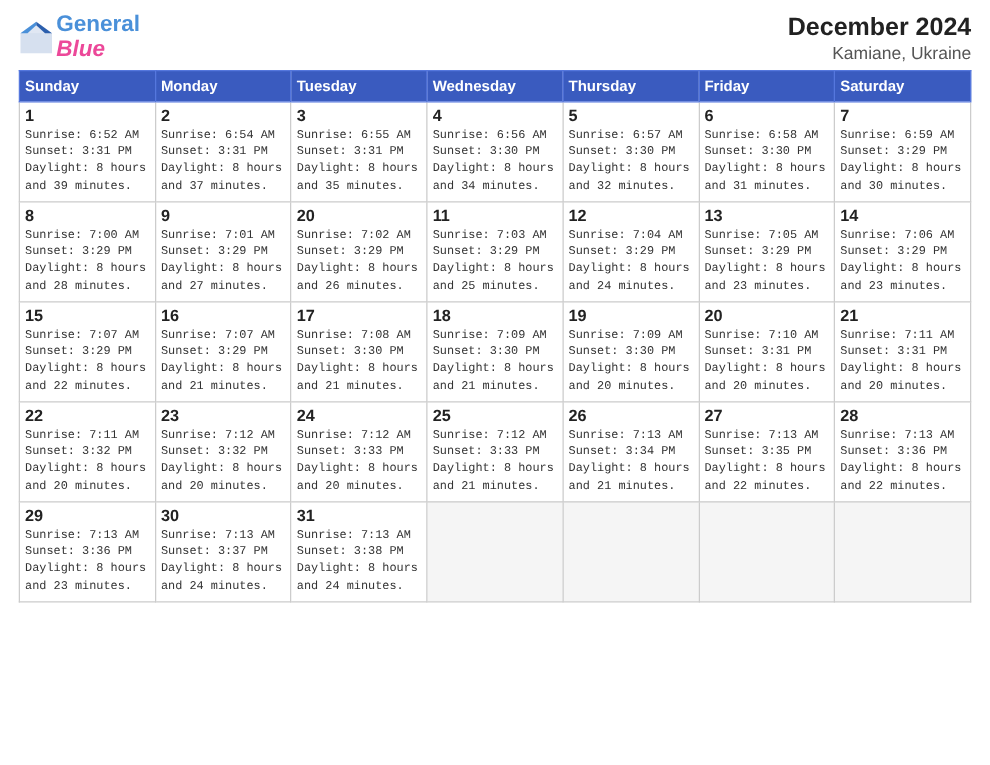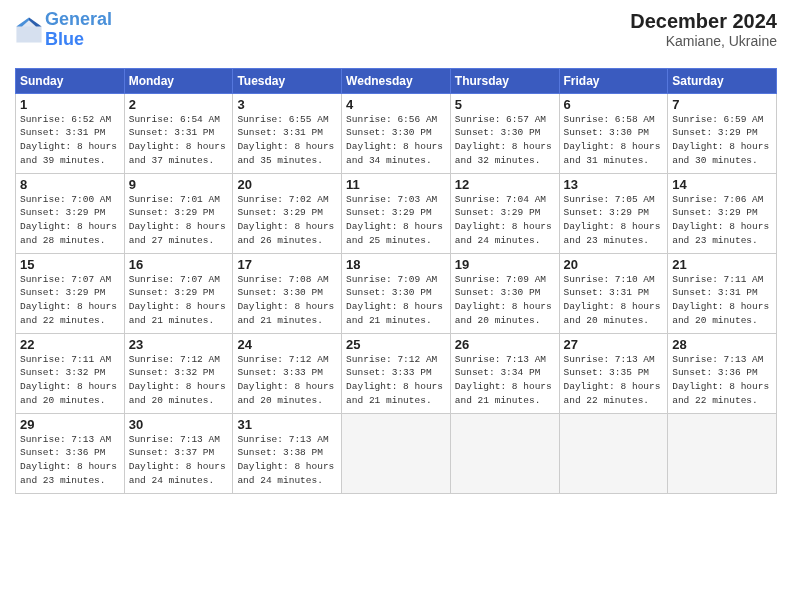--- a/index.html
+++ b/index.html
@@ -12,22 +12,22 @@
     }
     .page {
       width: 792px;
       height: 612px;
       padding: 10px 15px;
       background: #fff;
     }
     .header {
       display: flex;
       justify-content: space-between;
-      align-items: center;
-      margin-bottom: 18px;
+      align-items: flex-end;
+      margin-bottom: 6px;
     }
     .logo {
       display: flex;
       align-items: center;
     }
     .logo-text {
       font-size: 18px;
       font-weight: bold;
       color: #2c3e7a;
       line-height: 1.1;
@@ -97,21 +97,21 @@
   <div class="header">
     <div class="logo">
       <svg class="logo-icon" viewBox="0 0 40 40">
         <polygon points="20,2 38,15 38,38 2,38 2,15" fill="#2c5fad" opacity="0.15"></polygon>
         <polygon points="20,2 38,15 30,15 20,6" fill="#2c5fad"></polygon>
         <polygon points="20,2 2,15 10,15 20,6" fill="#4a90d9"></polygon>
         <rect x="2" y="15" width="36" height="23" fill="#2c5fad" opacity="0.05"></rect>
       </svg>
       <div>
         <div class="logo-text"><span>General</span></div>
-        <div class="logo-text" style="color:#3b82f6;">Blue</div>
+        <div class="logo-text" style="color:#ec4899;font-style:italic;">Blue</div>
       </div>
     </div>
     <div class="title-block">
       <div class="month-title">December 2024</div>
       <div class="location-title">Kamiane, Ukraine</div>
     </div>
   </div>
 
   <table>
     <thead>

